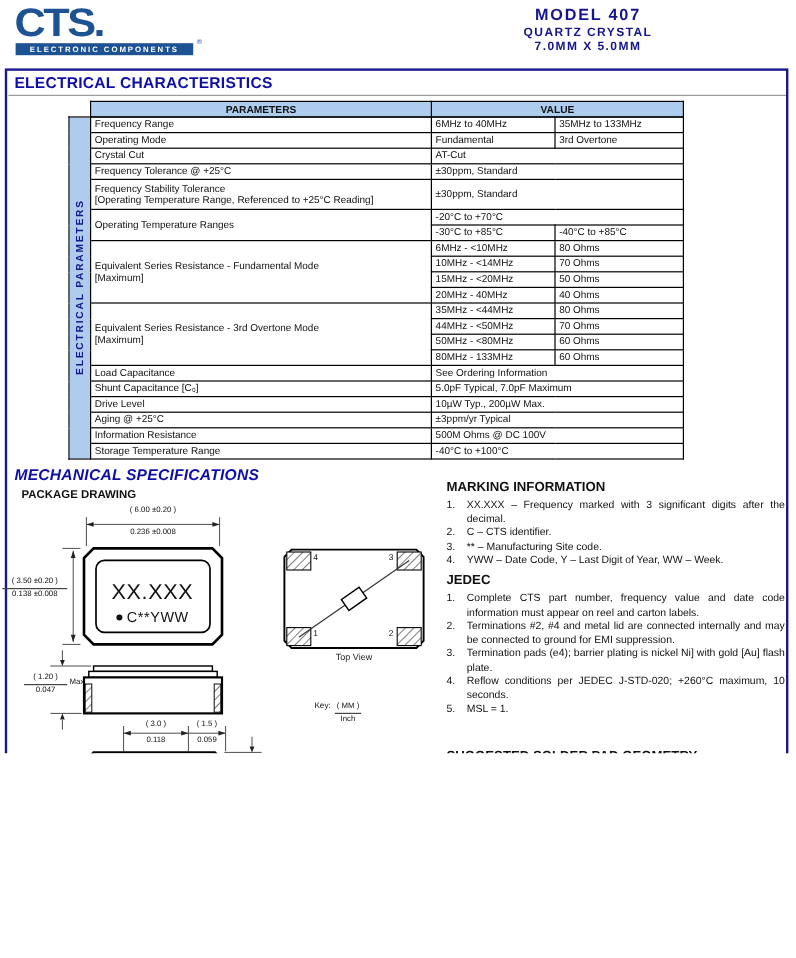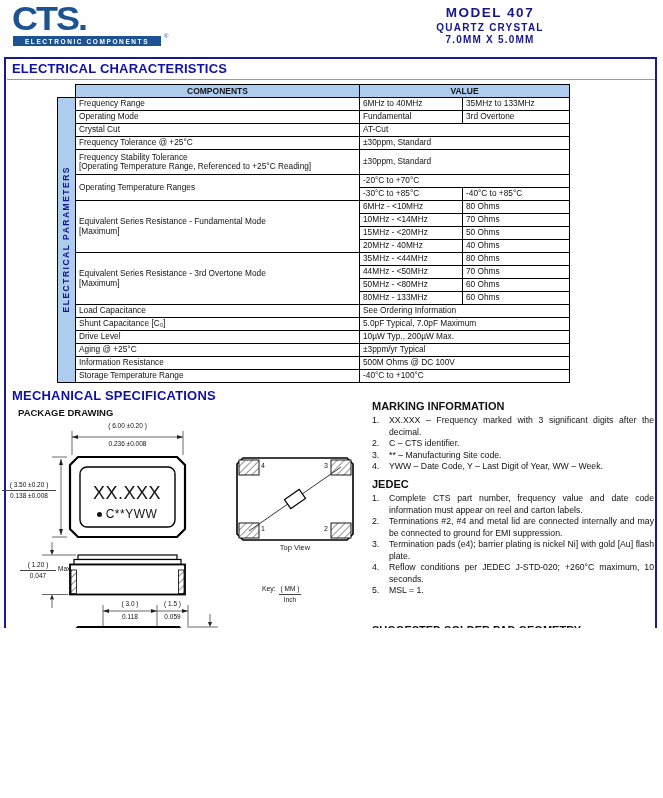--- a/index.html
+++ b/index.html
@@ -92,21 +92,21 @@
   <div class="h1" style="left:12px;top:61px;">ELECTRICAL CHARACTERISTICS</div>
   <div class="grayline" style="left:7px;top:79px;width:648px;"></div>
 
   <table class="tbl-head">
     <colgroup>
         <col style="width:284px">
         <col style="width:210px">
       </colgroup>
     <tbody>
         <tr>
-      <td>COMPONENTS</td>
+      <td>PARAMETERS</td>
       <td>VALUE</td>
     </tr>
   </tbody>
     </table>
 
   <table class="tbl-body">
     <colgroup>
         <col style="width:18px">
         <col style="width:284px">
         <col style="width:103px">
@@ -209,21 +209,21 @@
       <td class="p">Information Resistance</td>
       <td class="v" colspan="2">500M Ohms @ DC 100V</td>
     </tr>
     <tr>
       <td class="p">Storage Temperature Range</td>
       <td class="v" colspan="2">-40°C to +100°C</td>
     </tr>
   </tbody>
     </table>
 
-  <div class="h1" style="left:12px;top:388px;">MECHANICAL SPECIFICATIONS</div>
+  <div class="h1" style="left:12px;top:388px;font-style:italic;">MECHANICAL SPECIFICATIONS</div>
   <div class="h2" style="left:18px;top:407px;">PACKAGE DRAWING</div>
 
   <div class="mech-left">
     <svg width="366" height="375" viewBox="0 0 366 375">
       <defs>
         <pattern id="hat" width="5" height="5" patternUnits="userSpaceOnUse" patternTransform="rotate(45)">
           <rect width="5" height="5" fill="#ffffff"></rect>
           <line x1="0" y1="0" x2="0" y2="5" stroke="#777" stroke-width="1.6"></line>
         </pattern>
       </defs>

